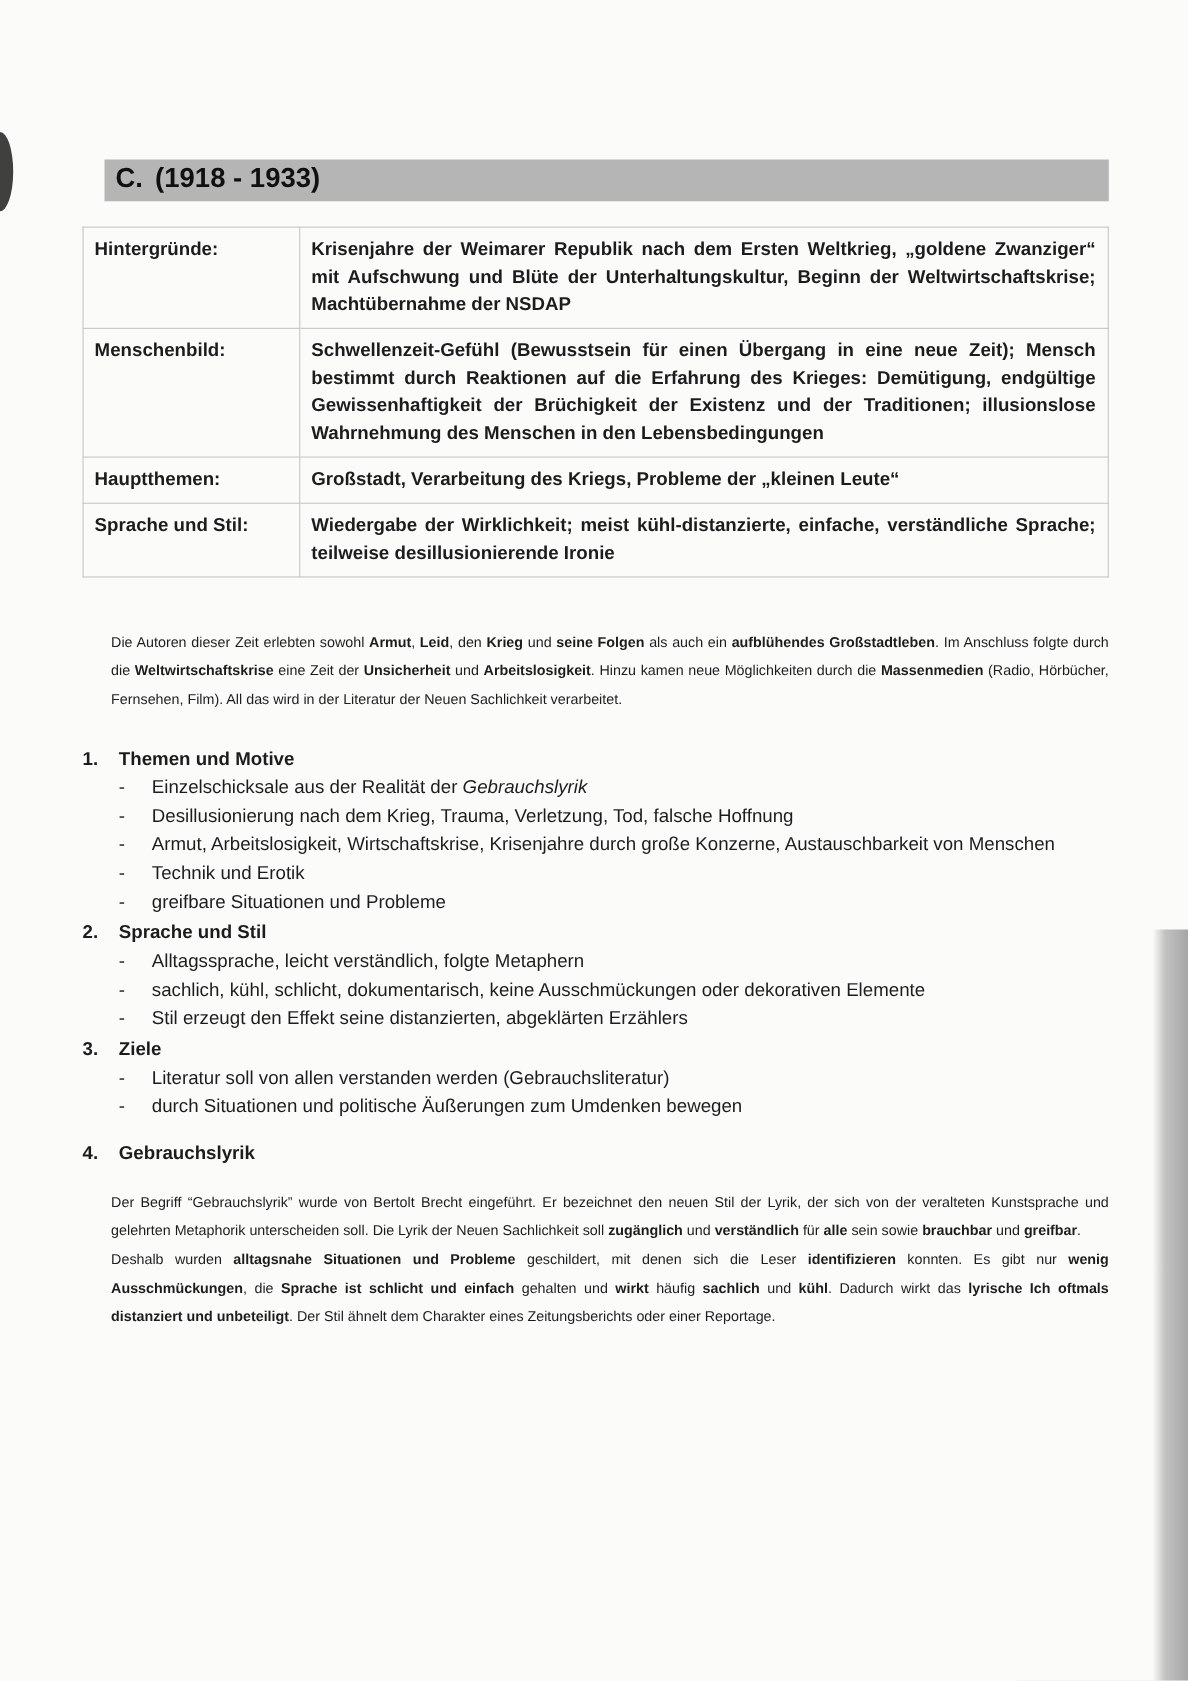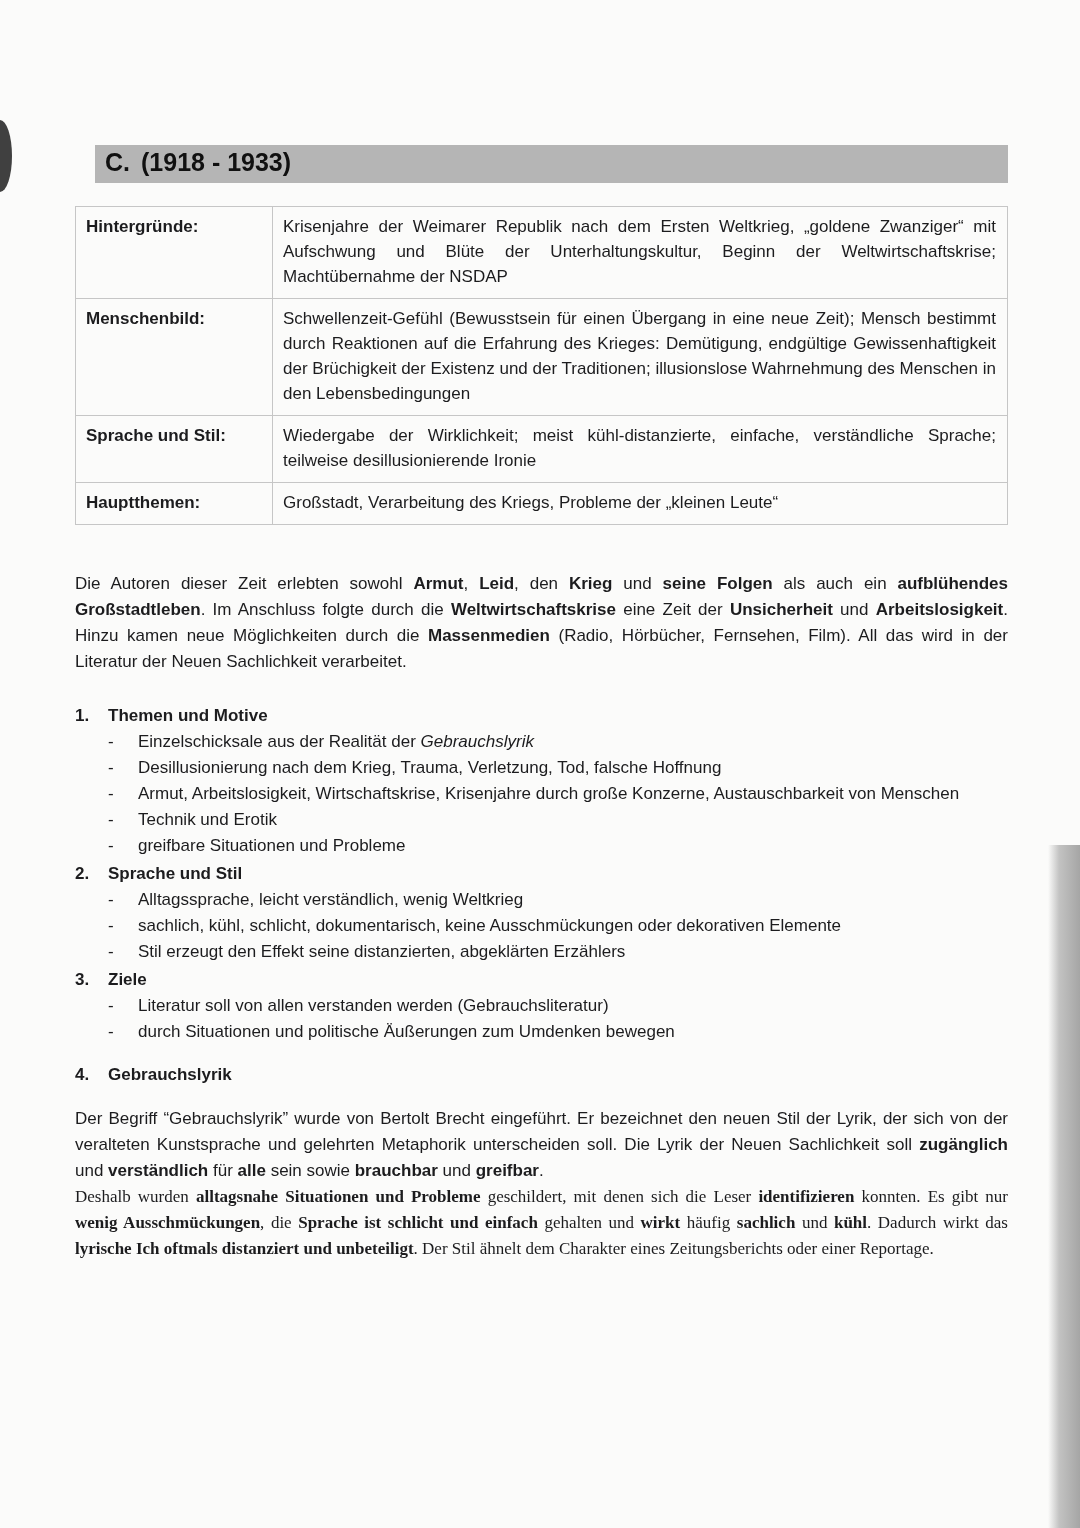--- a/index.html
+++ b/index.html
@@ -32,36 +32,36 @@
 
   table.info-table {
     width:100%; border-collapse:collapse; margin-top:23px;
     font-size:17px; line-height:25px;
   }
   table.info-table td {
     border:1px solid var(--table-border,#c6c6c6);
     padding:7px 11px 9px 10px; vertical-align:top; background:#fff0;
   }
   td.label { width:197px; font-weight:700; }
-  td.value { text-align:justify; }
+  td.value { text-align:justify;font-weight:bold; }
 
-  .para { font-size:17px; line-height:26px; text-align:justify; }
+  .para { font-size:13px; line-height:26px; text-align:justify;margin-left:26px; }
   .intro { margin-top:46px; }
 
   .sections { margin-top:28px; font-size:17px; line-height:26px; }
   .sec { margin-top:2px; }
   .sec-head { display:flex; font-weight:700; }
   .sec-num { width:33px; flex:0 0 33px; }
   .bullet { display:flex; padding-left:33px; }
   .dash { width:30px; flex:0 0 30px; }
   .bullet-text { flex:1; }
   .sec-4 { margin-top:17px; }
 
   .final { margin-top:18px; }
-  .final .para + .para { margin-top:0;font-family:Liberation Serif, serif; }
+  .final .para + .para { margin-top:0; }
 
   .b { font-weight:700; }
   .i { font-style:italic; }
 </style>
 </head>
 <body>
 
 <div class="screen">
   <div class="artifact-corner"></div>
   <div class="artifact-right"></div>
@@ -77,26 +77,26 @@
       <tbody>
         <tr>
           <td class="label">Hintergründe:</td>
           <td class="value">Krisenjahre der Weimarer Republik nach dem Ersten Weltkrieg, „goldene Zwanziger“ mit Aufschwung und Blüte der Unterhaltungskultur, Beginn der Weltwirtschaftskrise; Machtübernahme der NSDAP</td>
         </tr>
         <tr>
           <td class="label">Menschenbild:</td>
           <td class="value">Schwellenzeit-Gefühl (Bewusstsein für einen Übergang in eine neue Zeit); Mensch bestimmt durch Reaktionen auf die Erfahrung des Krieges: Demütigung, endgültige Gewissenhaftigkeit der Brüchigkeit der Existenz und der Traditionen; illusionslose Wahrnehmung des Menschen in den Lebensbedingungen</td>
         </tr>
         <tr>
+          <td class="label">Hauptthemen:</td>
+          <td class="value">Großstadt, Verarbeitung des Kriegs, Probleme der „kleinen Leute“</td>
+        </tr>
+        <tr>
           <td class="label">Sprache und Stil:</td>
           <td class="value">Wiedergabe der Wirklichkeit; meist kühl-distanzierte, einfache, verständliche Sprache; teilweise desillusionierende Ironie</td>
-        </tr>
-        <tr>
-          <td class="label">Hauptthemen:</td>
-          <td class="value">Großstadt, Verarbeitung des Kriegs, Probleme der „kleinen Leute“</td>
         </tr>
       </tbody>
     </table>
 
     <p class="para intro"><span>Die Autoren dieser Zeit erlebten sowohl </span><span class="b">Armut</span><span>, </span><span class="b">Leid</span><span>, den </span><span class="b">Krieg</span><span> und </span><span class="b">seine Folgen</span><span> als auch ein </span><span class="b">aufblühendes Großstadtleben</span><span>. Im Anschluss folgte durch die </span><span class="b">Weltwirtschaftskrise</span><span> eine Zeit der </span><span class="b">Unsicherheit</span><span> und </span><span class="b">Arbeitslosigkeit</span><span>. Hinzu kamen neue Möglichkeiten durch die </span><span class="b">Massenmedien</span><span> (Radio, Hörbücher, Fernsehen, Film). All das wird in der Literatur der Neuen Sachlichkeit verarbeitet.</span></p>
 
     <div class="sections">
 
       <div class="sec">
         <div class="sec-head">
@@ -125,21 +125,21 @@
         </div>
       </div>
 
       <div class="sec">
         <div class="sec-head">
           <span class="sec-num">2.</span>
           <span class="sec-title">Sprache und Stil</span>
         </div>
         <div class="bullet">
           <span class="dash">-</span>
-          <span class="bullet-text"><span>Alltagssprache, leicht verständlich, wenig Weltkrieg</span></span>
+          <span class="bullet-text"><span>Alltagssprache, leicht verständlich, folgte Metaphern</span></span>
         </div>
         <div class="bullet">
           <span class="dash">-</span>
           <span class="bullet-text"><span>sachlich, kühl, schlicht, dokumentarisch, keine Ausschmückungen oder dekorativen Elemente</span></span>
         </div>
         <div class="bullet">
           <span class="dash">-</span>
           <span class="bullet-text"><span>Stil erzeugt den Effekt seine distanzierten, abgeklärten Erzählers</span></span>
         </div>
       </div>

